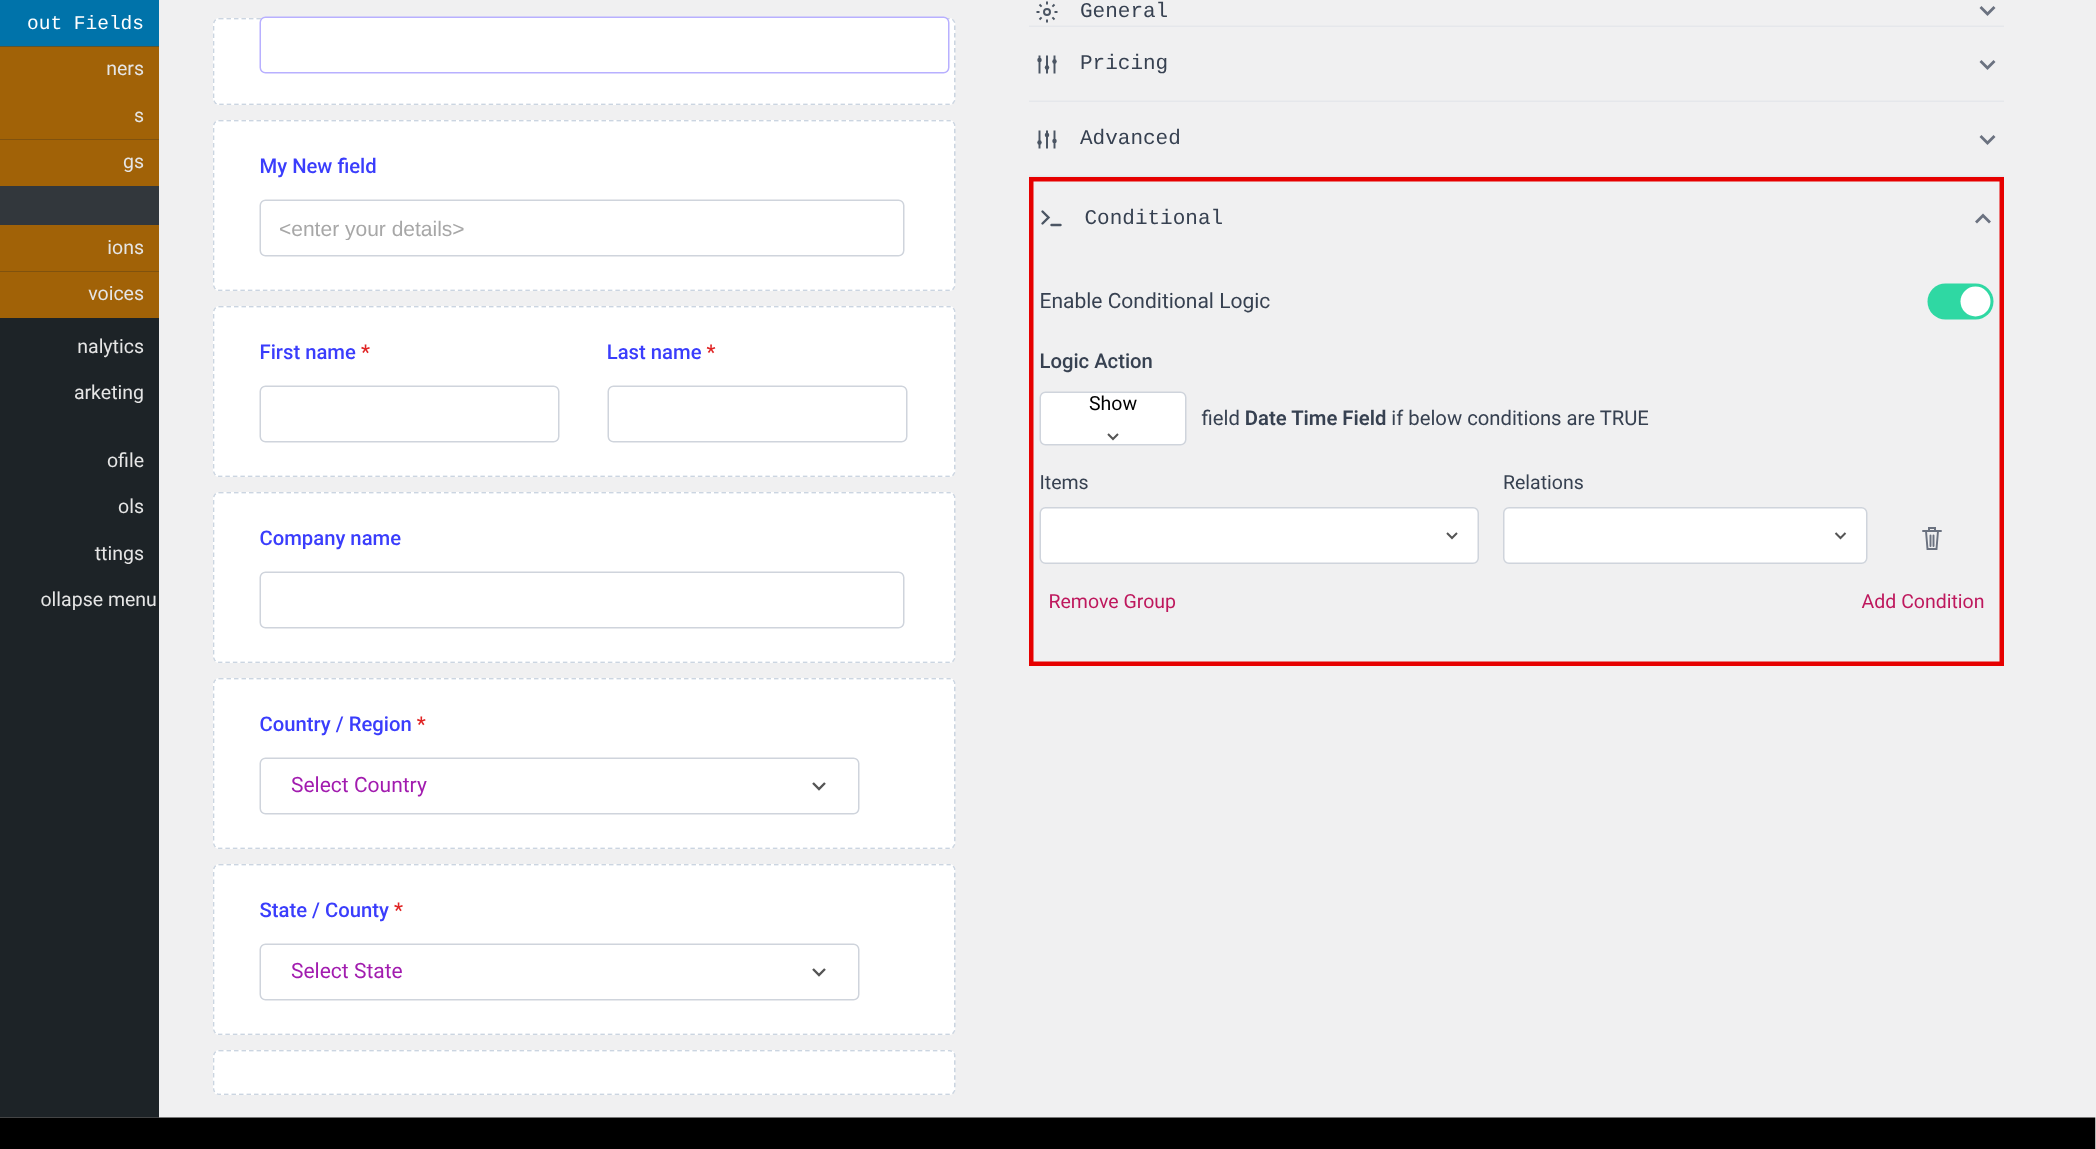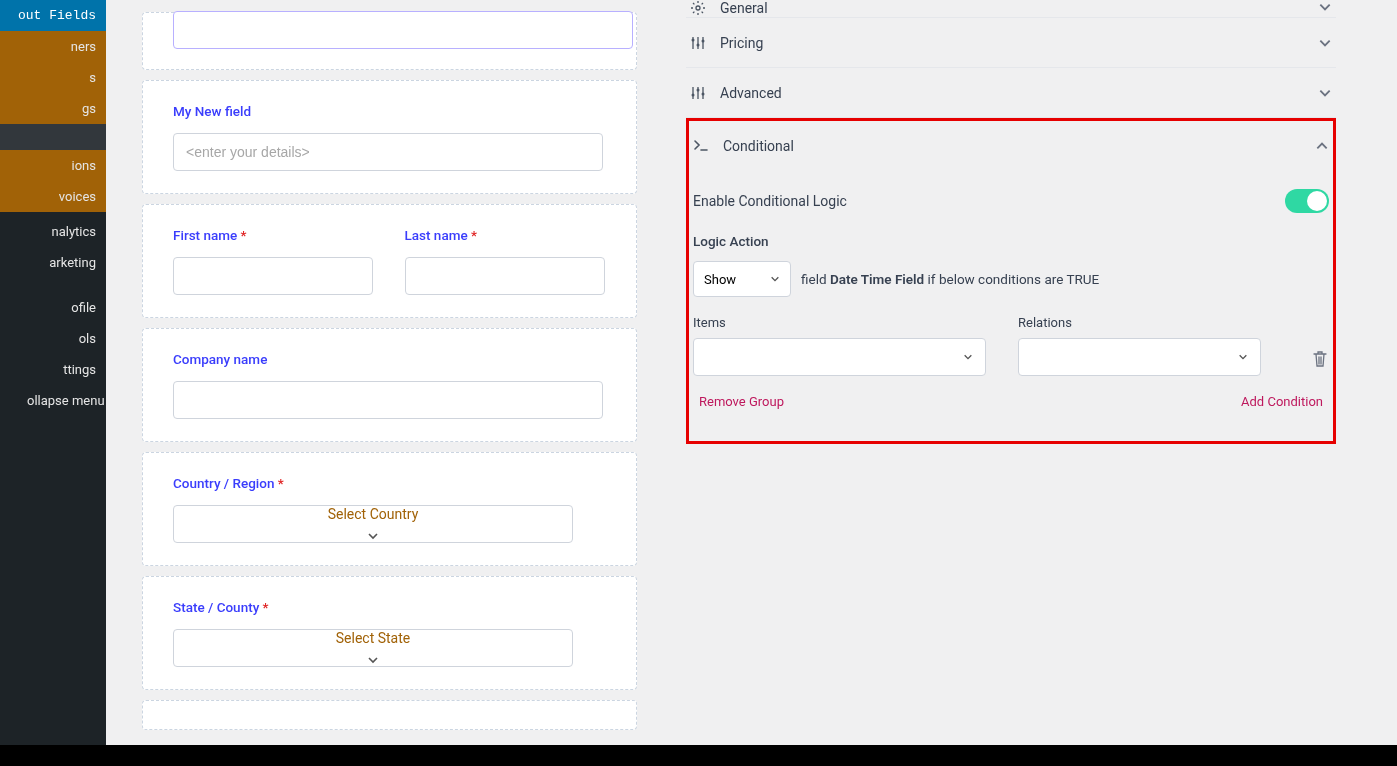--- a/index.html
+++ b/index.html
@@ -13,44 +13,44 @@
   .main-area { position: absolute; left: 106px; top: 0; right: 0; bottom: 21px; background: #f0f0f1; }
   
   .left-panel { position: absolute; left: 36px; top: 12px; width: 495px; height: 100%; padding-top: 0; }
   .form-card { background: #fff; border: 1px dashed #cbd5e1; border-radius: 4px; margin-bottom: 10px; padding: 22px 30px; }
   .form-card.top-gap { margin-top: 0; padding: 0 30px 20px; }
   .field-label { color: #3a3dfc; font-size: 13.5px; font-weight: 500; margin-bottom: 14px; display: block; }
   .field-label .req { color: #e02424; }
   .text-input { width: 100%; height: 38px; border: 1px solid #cfd4dc; border-radius: 4px; padding: 0 12px; font-size: 14px; color: #7f1d1d; background: #fff; }
   .text-input::placeholder { color: #a7a7a7; }
   .text-input.narrow { width: 200px; }
-  .select { width: 400px; height: 38px; border: 1px solid #cfd4dc; border-radius: 4px; padding: 0 8px; font-size: 14px; color: #a16207; background: #fff; display: flex; align-items: center; justify-content: space-between; cursor: pointer; flex-direction: column; }
+  .select { width: 400px; height: 38px; border: 1px solid #cfd4dc; border-radius: 4px; padding: 0 20px; font-size: 14px; color: #a21caf; background: #fff; display: flex; align-items: center; justify-content: space-between; cursor: pointer; }
   .select .chev { color: #666; }
   .row-2 { display: flex; gap: 30px; }
   .col { flex: 1; }
   
   .right-panel { position: absolute; left: 580px; top: 0; width: 650px; height: 100%; }
   .accordion-row { display: flex; align-items: center; justify-content: space-between; height: 50px; border-bottom: 1px solid #e5e7eb; color: #374151; font-size: 14px; cursor: pointer; padding: 0 4px; }
   .accordion-row.top { border-top: none; }
-  .accordion-left { display: flex; align-items: flex-start; gap: 14px; }
+  .accordion-left { display: flex; align-items: flex-start; gap: 14px; font-family: Liberation Mono, monospace; }
   .accordion-icon { width: 16px; height: 16px; display: inline-flex; align-items: center; justify-content: center; color: #4b5563; }
   .chevron { color: #6b7280; }
   
   .highlight-box { border: 3px solid #e60000; padding-bottom: 14px; }
   
   .cond-body { padding: 0 4px; }
   .toggle-row { display: flex; align-items: center; justify-content: space-between; padding: 18px 0 20px; }
   .toggle { width: 44px; height: 24px; background: #2fd8a3; border-radius: 12px; position: relative; cursor: pointer; }
   .toggle .knob { position: absolute; right: 2px; top: 2px; width: 20px; height: 20px; background: #fff; border-radius: 50%; }
   .section-label { font-size: 13.5px; color: #374151; font-weight: 500; margin-bottom: 12px; }
   .logic-row { display: flex; align-items: center; gap: 10px; margin-bottom: 18px; }
-  .small-select { width: 98px; height: 36px; border: 1px solid #cfd4dc; border-radius: 4px; padding: 0 10px; font-size: 13px; display: flex; align-items: center; justify-content: space-between; cursor: pointer; background: #fff; }
+  .small-select { width: 98px; height: 36px; border: 1px solid #cfd4dc; border-radius: 4px; padding: 0 10px; font-size: 13px; display: flex; align-items: center; justify-content: space-between; cursor: pointer; background: #fff; flex-direction: column; }
   .logic-text { font-size: 13.5px; color: #374151; }
   .logic-text b { font-weight: 600; }
-  .cols-row { display: flex; gap: 10px; align-items: flex-end; margin-bottom: 14px; justify-content: space-between; }
+  .cols-row { display: flex; gap: 10px; align-items: flex-end; margin-bottom: 14px; }
   .col-items { flex: 0 0 293px; }
   .col-rel { flex: 0 0 243px; margin-left: 6px; }
   .col-label { font-size: 13px; color: #374151; margin-bottom: 8px; }
   .sel { height: 38px; border: 1px solid #cfd4dc; border-radius: 4px; display: flex; align-items: center; justify-content: flex-end; padding: 0 12px; cursor: pointer; background: #fff; }
   .trash { margin-left: 24px; color: #6b7280; cursor: pointer; margin-bottom: 8px; }
   .link-row { display: flex; justify-content: space-between; padding: 4px 6px 18px; }
   .link-btn { color: #be185d; font-size: 13px; cursor: pointer; }
   .add-group { margin: 0 0; border: 1px dashed #d1d5da; border-radius: 4px; height: 64px; display: flex; align-items: center; justify-content: center; color: #3a3dfc; font-size: 14px; cursor: pointer; }
   
   .bottom-bar { position: absolute; left: 0; bottom: 0; width: 100%; height: 21px; background: #000; }

